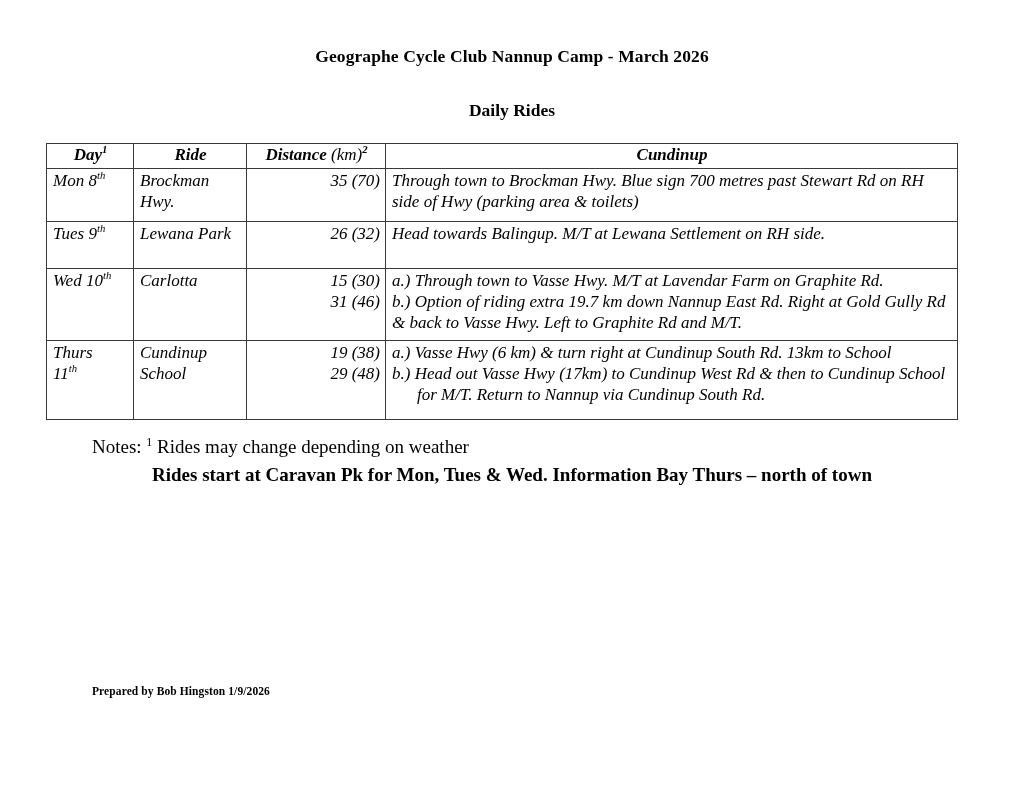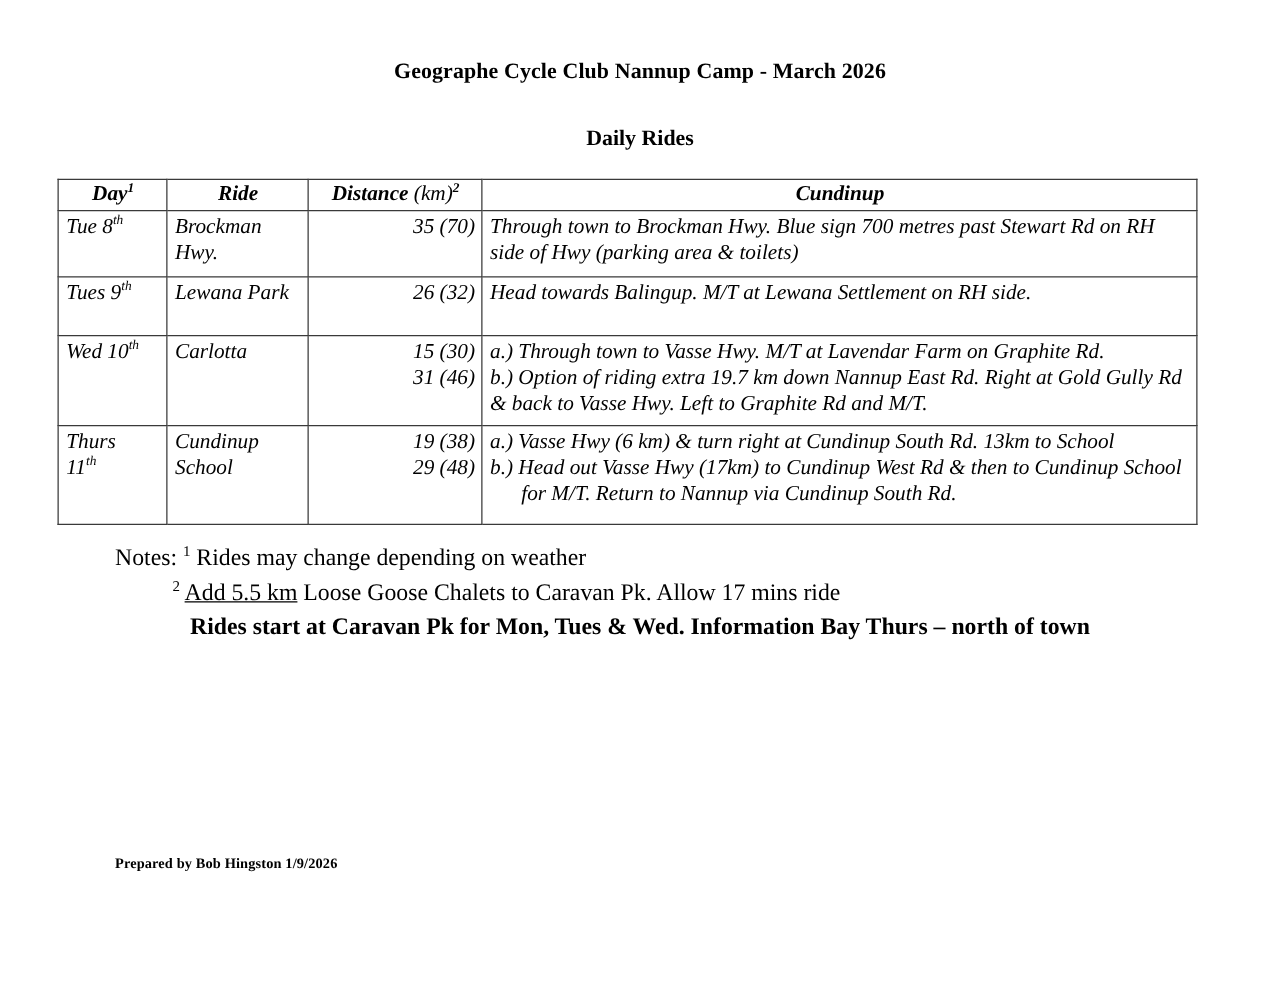--- a/index.html
+++ b/index.html
@@ -134,21 +134,21 @@
         <th><span>Day</span><sup>1</sup></th>
         <th>Ride</th>
         <th><span>Distance</span><span class="nonbold">&nbsp;</span><span class="nonbold">(km)</span><sup>2</sup></th>
         <th>Cundinup</th>
       </tr>
     </thead>
     <tbody>
 
       <tr class="row-1">
         <td>
-          <span>Tue 8</span><sup>th</sup>
+          <span>Mon 8</span><sup>th</sup>
         </td>
         <td>
           <div>Brockman</div>
           <div>Hwy.</div>
         </td>
         <td class="cell-dist">
           <div>35 (70)</div>
         </td>
         <td>
           <div>Through town to Brockman Hwy. Blue sign 700 metres past Stewart Rd on RH side of Hwy (parking area &amp; toilets)</div>
@@ -208,25 +208,20 @@
 
     </tbody>
   </table>
 
   <div class="notes">
     <div class="notes-line">
       <span>Notes:</span>
       <sup>1</sup>
       <span>Rides may change depending on weather</span>
     </div>
-    <div class="notes-line notes-indent-1">
-      <sup>2</sup>
-      <span class="underline">Add 5.5 km</span>
-      <span>Loose Goose Chalets to Caravan Pk. Allow 17 mins ride</span>
-    </div>
     <div class="notes-line notes-indent-2">
       <span>Rides start at Caravan Pk for Mon, Tues &amp; Wed. Information Bay Thurs – north of town</span>
     </div>
   </div>
 
   <div class="footer">Prepared by Bob Hingston 1/9/2026</div>
 
 </div>
 
 </body></html>

